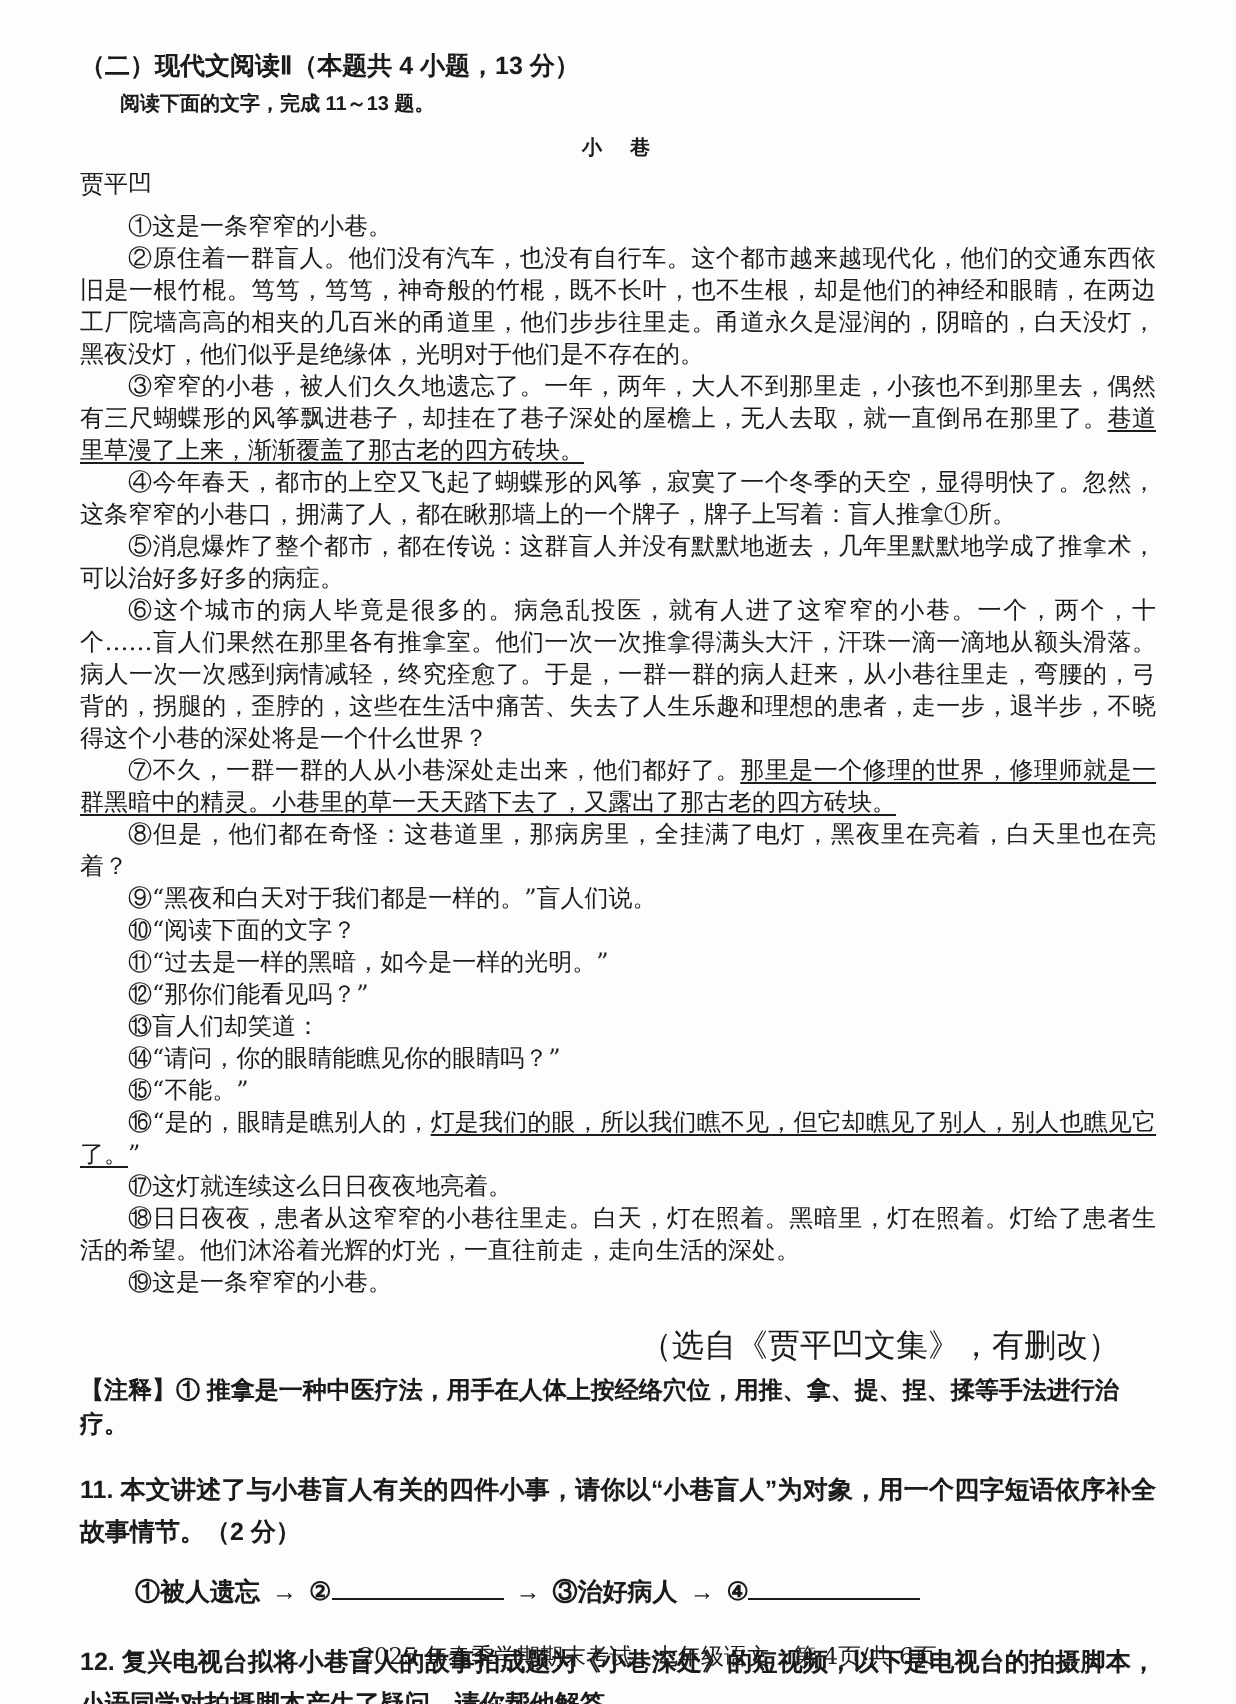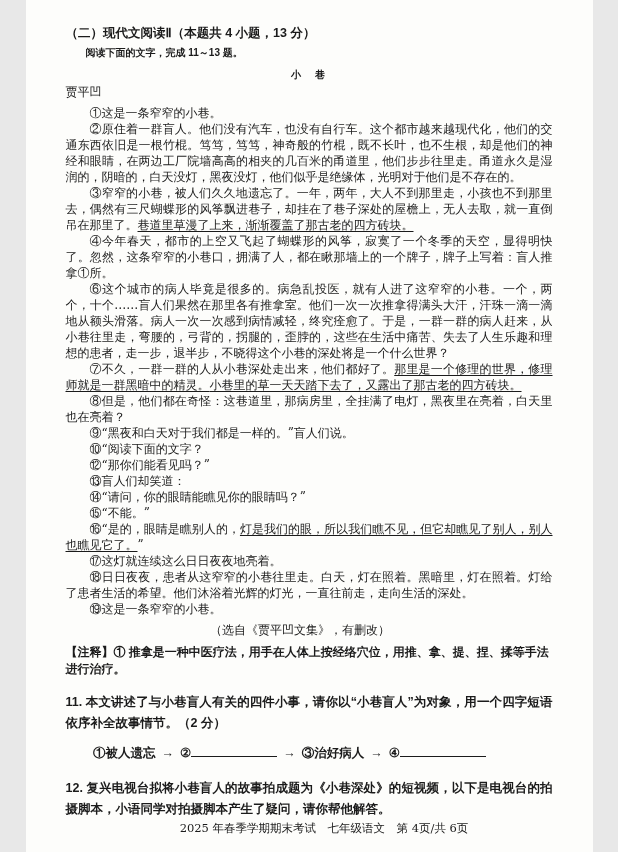--- a/index.html
+++ b/index.html
@@ -1,18 +1,18 @@
 <!DOCTYPE html>
 <html><head>
 <meta charset="utf-8">
 <style>
   html, body { margin: 0; padding: 0; background: #e8e8e8; }
   .page {
     position: relative;
-    width: 567px;
+    width: 618px;
     height: 852px;
     margin: 0 auto;
     background: #fdfdfb;
     color: #1b1b1b;
     box-sizing: border-box;
     padding: 24px 40px 0 40px;
     overflow: hidden;
     font-family: "DejaVu Serif", serif;
   }
 
@@ -49,24 +49,24 @@
     font-size: 12px;
     line-height: 16px;
     text-align: justify;
   }
   .u {
     text-decoration: underline;
     text-underline-offset: 2px;
     text-decoration-thickness: 1px;
   }
   .source-line {
-    text-align: center;
-    font-size: 12px;
+    text-align: right;
+    font-size: 16px;
     line-height: 18px;
-    margin-top: 4px;
+    margin-top: 15px;
     padding-right: 18px;
   }
   .note-line {
     font-family: "Liberation Sans", sans-serif;
     font-size: 12px;
     line-height: 17px;
     margin-top: 5px;
     font-weight: bold;
   }
   .question {
@@ -113,25 +113,27 @@
   <div class="instruction">阅读下面的文字，完成 11～13 题。</div>
 
   <div class="art-title">小　巷</div>
   <div class="art-author">贾平凹</div>
 
   <div class="article-body">
       <p class="para"><span>①这是一条窄窄的小巷。</span></p>
       <p class="para"><span>②原住着一群盲人。他们没有汽车，也没有自行车。这个都市越来越现代化，他们的交通东西依旧是一根竹棍。笃笃，笃笃，神奇般的竹棍，既不长叶，也不生根，却是他们的神经和眼睛，在两边工厂院墙高高的相夹的几百米的甬道里，他们步步往里走。甬道永久是湿润的，阴暗的，白天没灯，黑夜没灯，他们似乎是绝缘体，光明对于他们是不存在的。</span></p>
       <p class="para"><span>③窄窄的小巷，被人们久久地遗忘了。一年，两年，大人不到那里走，小孩也不到那里去，偶然有三尺蝴蝶形的风筝飘进巷子，却挂在了巷子深处的屋檐上，无人去取，就一直倒吊在那里了。</span><span class="u">巷道里草漫了上来，渐渐覆盖了那古老的四方砖块。</span></p>
       <p class="para"><span>④今年春天，都市的上空又飞起了蝴蝶形的风筝，寂寞了一个冬季的天空，显得明快了。忽然，这条窄窄的小巷口，拥满了人，都在瞅那墙上的一个牌子，牌子上写着：盲人推拿①所。</span></p>
+      <p class="para"><span>⑤消息爆炸了整个都市，都在传说：这群盲人并没有默默地逝去，几年里默默地学成了推拿术，可以治好多好多的病症。</span></p>
       <p class="para"><span>⑥这个城市的病人毕竟是很多的。病急乱投医，就有人进了这窄窄的小巷。一个，两个，十个……盲人们果然在那里各有推拿室。他们一次一次推拿得满头大汗，汗珠一滴一滴地从额头滑落。病人一次一次感到病情减轻，终究痊愈了。于是，一群一群的病人赶来，从小巷往里走，弯腰的，弓背的，拐腿的，歪脖的，这些在生活中痛苦、失去了人生乐趣和理想的患者，走一步，退半步，不晓得这个小巷的深处将是一个什么世界？</span></p>
       <p class="para"><span>⑦不久，一群一群的人从小巷深处走出来，他们都好了。</span><span class="u">那里是一个修理的世界，修理师就是一群黑暗中的精灵。</span><span class="u">小巷里的草一天天踏下去了，又露出了那古老的四方砖块。</span></p>
       <p class="para"><span>⑧但是，他们都在奇怪：这巷道里，那病房里，全挂满了电灯，黑夜里在亮着，白天里也在亮着？</span></p>
       <p class="para"><span>⑨“黑夜和白天对于我们都是一样的。”盲人们说。</span></p>
       <p class="para"><span>⑩“阅读下面的文字？</span></p>
+      <p class="para"><span>⑪“过去是一样的黑暗，如今是一样的光明。”</span></p>
       <p class="para"><span>⑫“那你们能看见吗？”</span></p>
       <p class="para"><span>⑬盲人们却笑道：</span></p>
       <p class="para"><span>⑭“请问，你的眼睛能瞧见你的眼睛吗？”</span></p>
       <p class="para"><span>⑮“不能。”</span></p>
       <p class="para"><span>⑯“是的，眼睛是瞧别人的，</span><span class="u">灯是我们的眼，所以我们瞧不见，但它却瞧见了别人，别人也瞧见它了。</span><span>”</span></p>
       <p class="para"><span>⑰这灯就连续这么日日夜夜地亮着。</span></p>
       <p class="para"><span>⑱日日夜夜，患者从这窄窄的小巷往里走。白天，灯在照着。黑暗里，灯在照着。灯给了患者生活的希望。他们沐浴着光辉的灯光，一直往前走，走向生活的深处。</span></p>
       <p class="para"><span>⑲这是一条窄窄的小巷。</span></p>
     </div>
 

